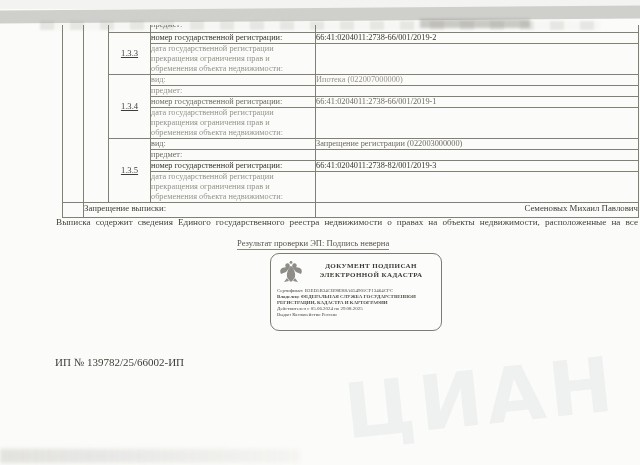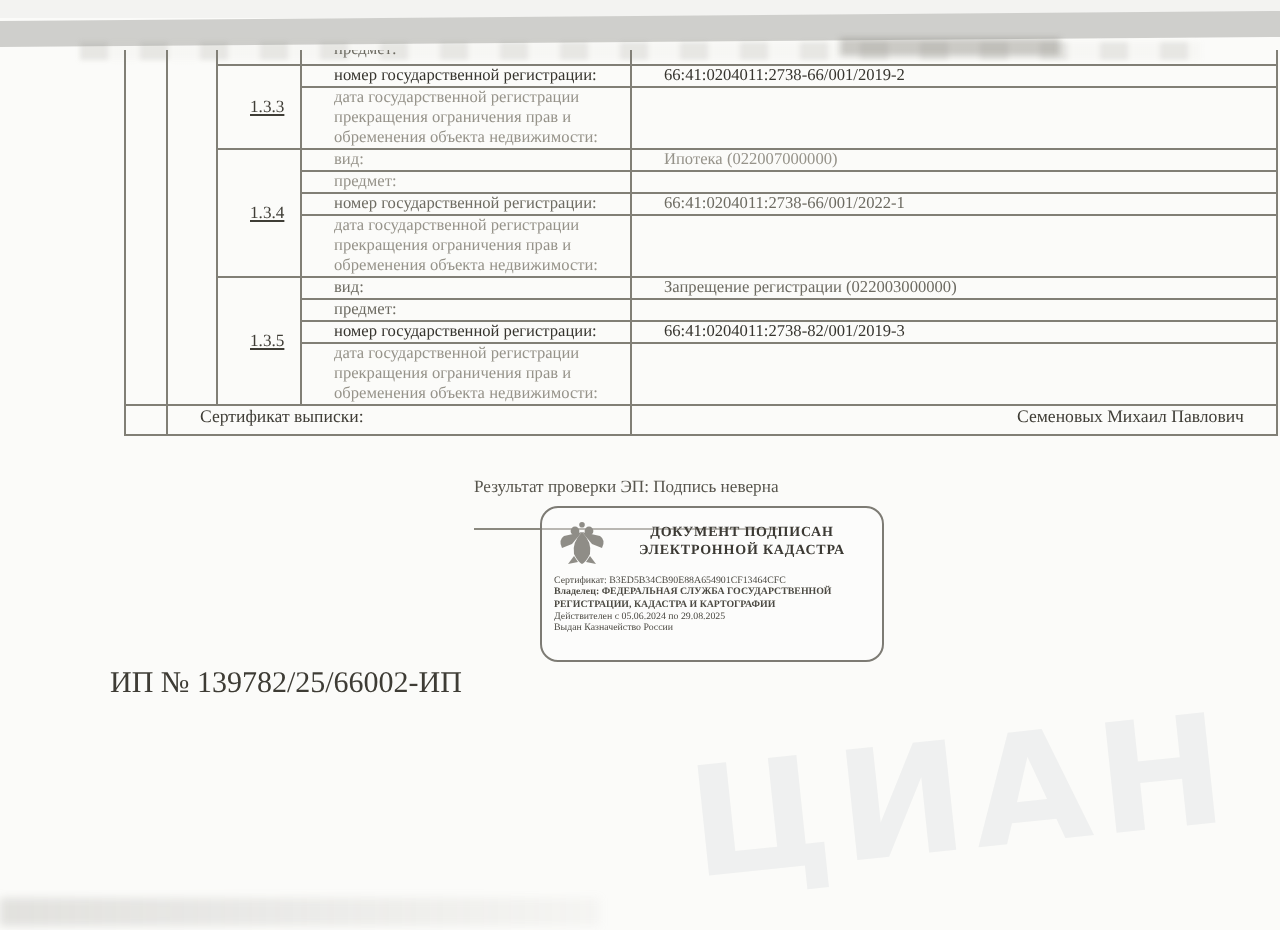--- a/index.html
+++ b/index.html
@@ -13,48 +13,48 @@
     filter:blur(1.2px);}
   .ghost-blob{position:absolute;top:19px;left:420px;width:110px;height:9px;background:rgba(120,118,110,.35);filter:blur(1.5px);}
   .bottom-smudge{position:absolute;bottom:2px;left:0;width:300px;height:14px;
     background:linear-gradient(90deg,rgba(150,148,142,.25),rgba(180,178,172,.08));filter:blur(2px);}
   .watermark{position:absolute;top:352px;right:-4px;width:300px;font-family:"DejaVu Sans",sans-serif;
     font-weight:bold;font-size:76px;letter-spacing:4px;color:rgba(196,198,203,.20);
     transform:rotate(-6deg);pointer-events:none;}
   
   .reg-table{position:absolute;top:25px;left:62px;width:576px;border-collapse:collapse;table-layout:fixed;
     font-size:8.3px;color:#45433c;}
-  .reg-table td{border:1px solid #817f76;padding:0 16px;vertical-align:top;line-height:10px;overflow:hidden;}
+  .reg-table td{border:1px solid #817f76;padding:0 0;vertical-align:top;line-height:10px;overflow:hidden;}
   .reg-table .num{ text-align:center;font-size:8.6px;vertical-align:middle;color:#3f3d36;text-decoration:underline;}
   .reg-table .faint{color:#96938a;}
   .reg-table .mid{color:#6d6b62;}
   .reg-table .dark{color:#36342e;}
   .row-partial td{border-top:none;}
   .clip-cell{position:relative;}
   .clip-cell span{display:block;margin-top:-5px;}
   .recipient-label{font-size:8.8px;padding-left:3px;color:#3f3d36;}
   .recipient-value{font-size:8.8px;color:#3f3d36;text-align:right;}
   
   .summary{position:absolute;top:217px;left:42px;width:596px;font-size:9.2px;line-height:11.5px;color:#46443d;}
   .summary .l1{text-align:justify;text-align-last:justify;padding-left:14px;}
   
   .ep-result{position:absolute;top:238px;left:237px;font-size:8.6px;color:#57554d;
-    border-bottom:0.8px solid #8a887f;padding-bottom:16px;}
+    border-bottom:0.8px solid #8a887f;padding-bottom:1px;}
   
   .stamp{position:absolute;top:253px;left:270px;width:170px;height:76px;border:1.2px solid #7d7b74;
     border-radius:9px;background:rgba(255,255,255,.4);}
   .stamp-emblem{position:absolute;top:5px;left:7px;width:26px;height:26px;}
   .stamp-title{position:absolute;top:8px;left:36px;width:128px;text-align:center;
     font-family:"Liberation Serif",serif;font-weight:bold;font-size:7px;line-height:9px;
     letter-spacing:.4px;color:#3c3a34;}
   .stamp-lines{position:absolute;top:34px;left:6px;width:198px;transform:scale(.82);transform-origin:left top;
     font-size:6px;line-height:7.3px;color:#4c4a43;}
   .stamp-lines .b{font-weight:bold;}
   
-  .case-number{position:absolute;top:334px;left:55px;font-size:15px;color:#3e3c35;}
+  .case-number{position:absolute;top:356px;left:55px;font-size:11px;color:#3e3c35;}
   .print-line{position:absolute;top:363px;left:55px;font-size:9.1px;color:#3e3c35;}
 </style>
 </head>
 <body>
 
 <div class="page">
 
   <div class="top-white"></div>
   <div class="top-band"></div>
   <div class="ghost-strip"></div>
@@ -95,21 +95,21 @@
       <td class="num" rowspan="4">1.3.4</td>
       <td class="faint">вид:</td>
       <td class="faint">Ипотека (022007000000)</td>
     </tr>
     <tr style="height:10px">
       <td class="faint">предмет:</td>
       <td></td>
     </tr>
     <tr style="height:11px">
       <td class="mid">номер государственной регистрации:</td>
-      <td class="mid">66:41:0204011:2738-66/001/2022-1</td>
+      <td class="mid">66:41:0204011:2738-66/001/2019-1</td>
     </tr>
     <tr style="height:31px">
       <td class="faint">дата государственной регистрации прекращения ограничения прав и обременения объекта недвижимости:</td>
       <td></td>
     </tr>
 
     <tr style="height:11px">
       <td class="num" rowspan="4">1.3.5</td>
       <td class="mid">вид:</td>
       <td class="mid">Запрещение регистрации (022003000000)</td>
@@ -122,27 +122,28 @@
       <td class="dark">номер государственной регистрации:</td>
       <td class="dark">66:41:0204011:2738-82/001/2019-3</td>
     </tr>
     <tr style="height:31px">
       <td class="faint">дата государственной регистрации прекращения ограничения прав и обременения объекта недвижимости:</td>
       <td></td>
     </tr>
 
     <tr style="height:15px">
       <td></td>
-      <td colspan="3" class="recipient-label">Сертификат выписки:</td>
+      <td colspan="3" class="recipient-label">Запрещение выписки:</td>
       <td class="recipient-value">Семеновых Михаил Павлович</td>
     </tr>
   </tbody>
     </table>
 
   <div class="summary">
+    <div class="l1">Выписка содержит сведения Единого государственного реестра недвижимости о правах на объекты недвижимости, расположенные на все</div>
   </div>
 
   <div class="ep-result">Результат проверки ЭП: Подпись неверна</div>
 
   <div class="stamp">
     <svg class="stamp-emblem" viewBox="0 0 26 26">
       <g fill="#8f8d87">
         <circle cx="9.5" cy="6.5" r="2.2"></circle>
         <circle cx="16.5" cy="6.5" r="2.2"></circle>
         <circle cx="13" cy="3.4" r="1.4"></circle>

